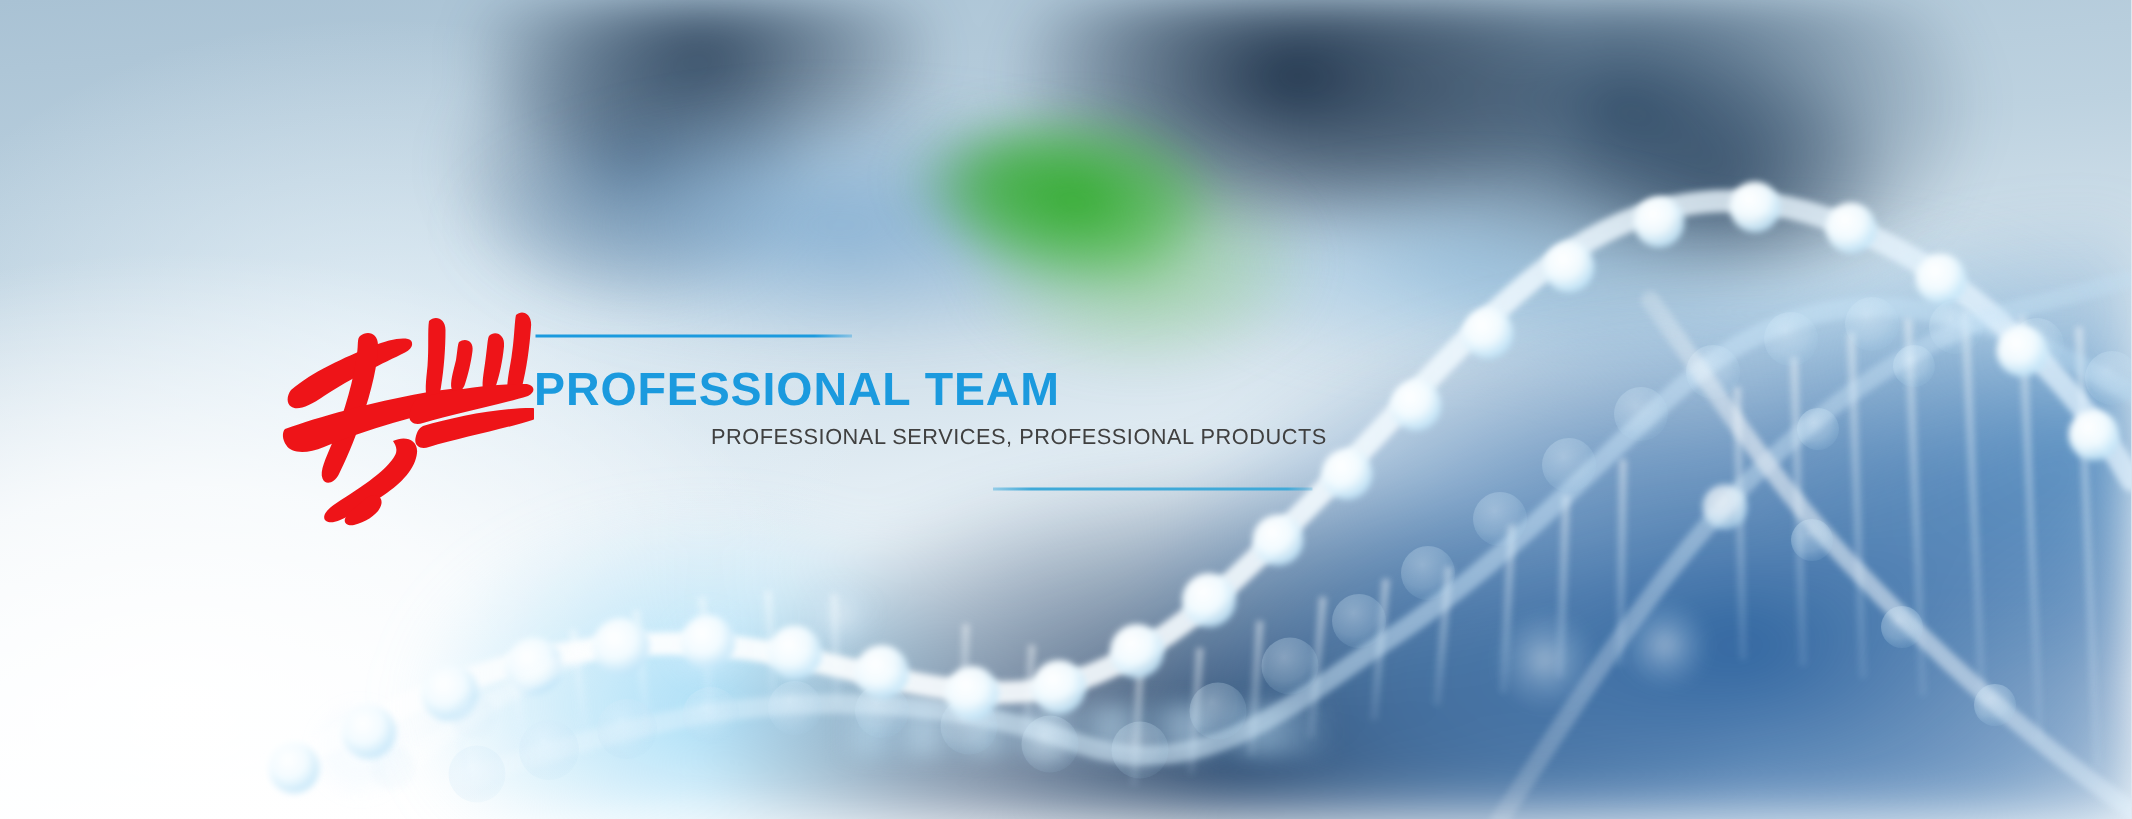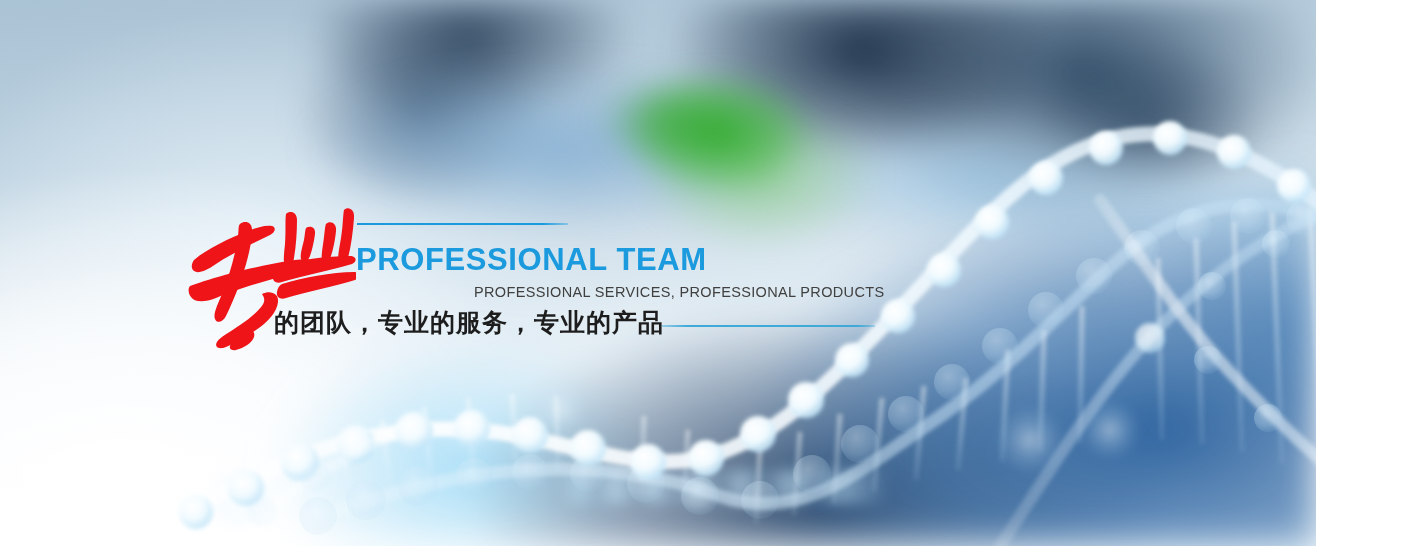--- a/index.html
+++ b/index.html
@@ -1,20 +1,20 @@
 <!DOCTYPE html>
 <html><head>
 <meta charset="utf-8">
 <style>
   * { margin:0; padding:0; box-sizing:border-box; }
   html,body { background:#fff; }
 
   .banner {
     position:relative;
-    width:1316px; height:546px;
+    width:1421px; height:546px;
     overflow:hidden;
     font-family:"Liberation Sans", sans-serif;
     background:#bcd0de;
   }
 
   
   .bg-layer { position:absolute; inset:0; }
 
   
   .bg-base {
@@ -391,18 +391,17 @@
         </g>
       </svg>
     </div>
 
     <div class="rule-top"></div>
 
     <div class="title">PROFESSIONAL TEAM</div>
 
     <div class="subtitle">PROFESSIONAL SERVICES, PROFESSIONAL PRODUCTS</div>
 
-    <div class="cn-line">的团队，专业的服务，专业的产品</div>
 
     <div class="rule-bottom"></div>
 
   </div>
 </div>
 
 </body></html>

